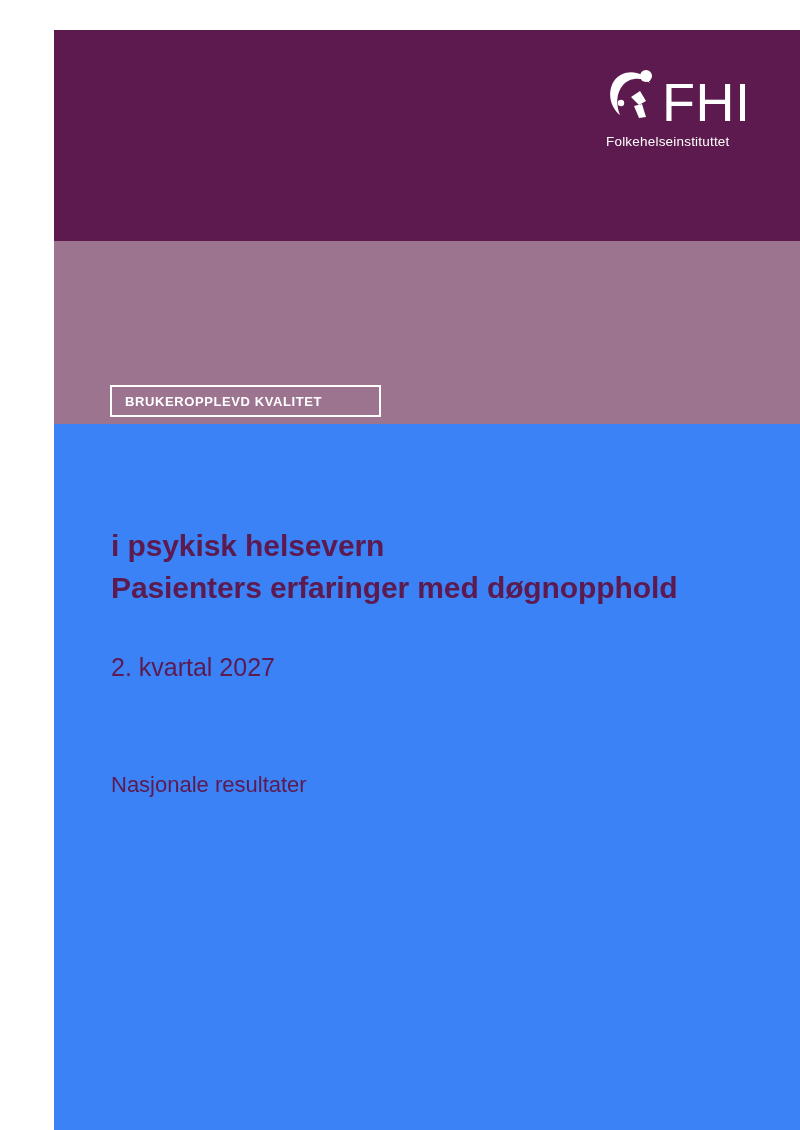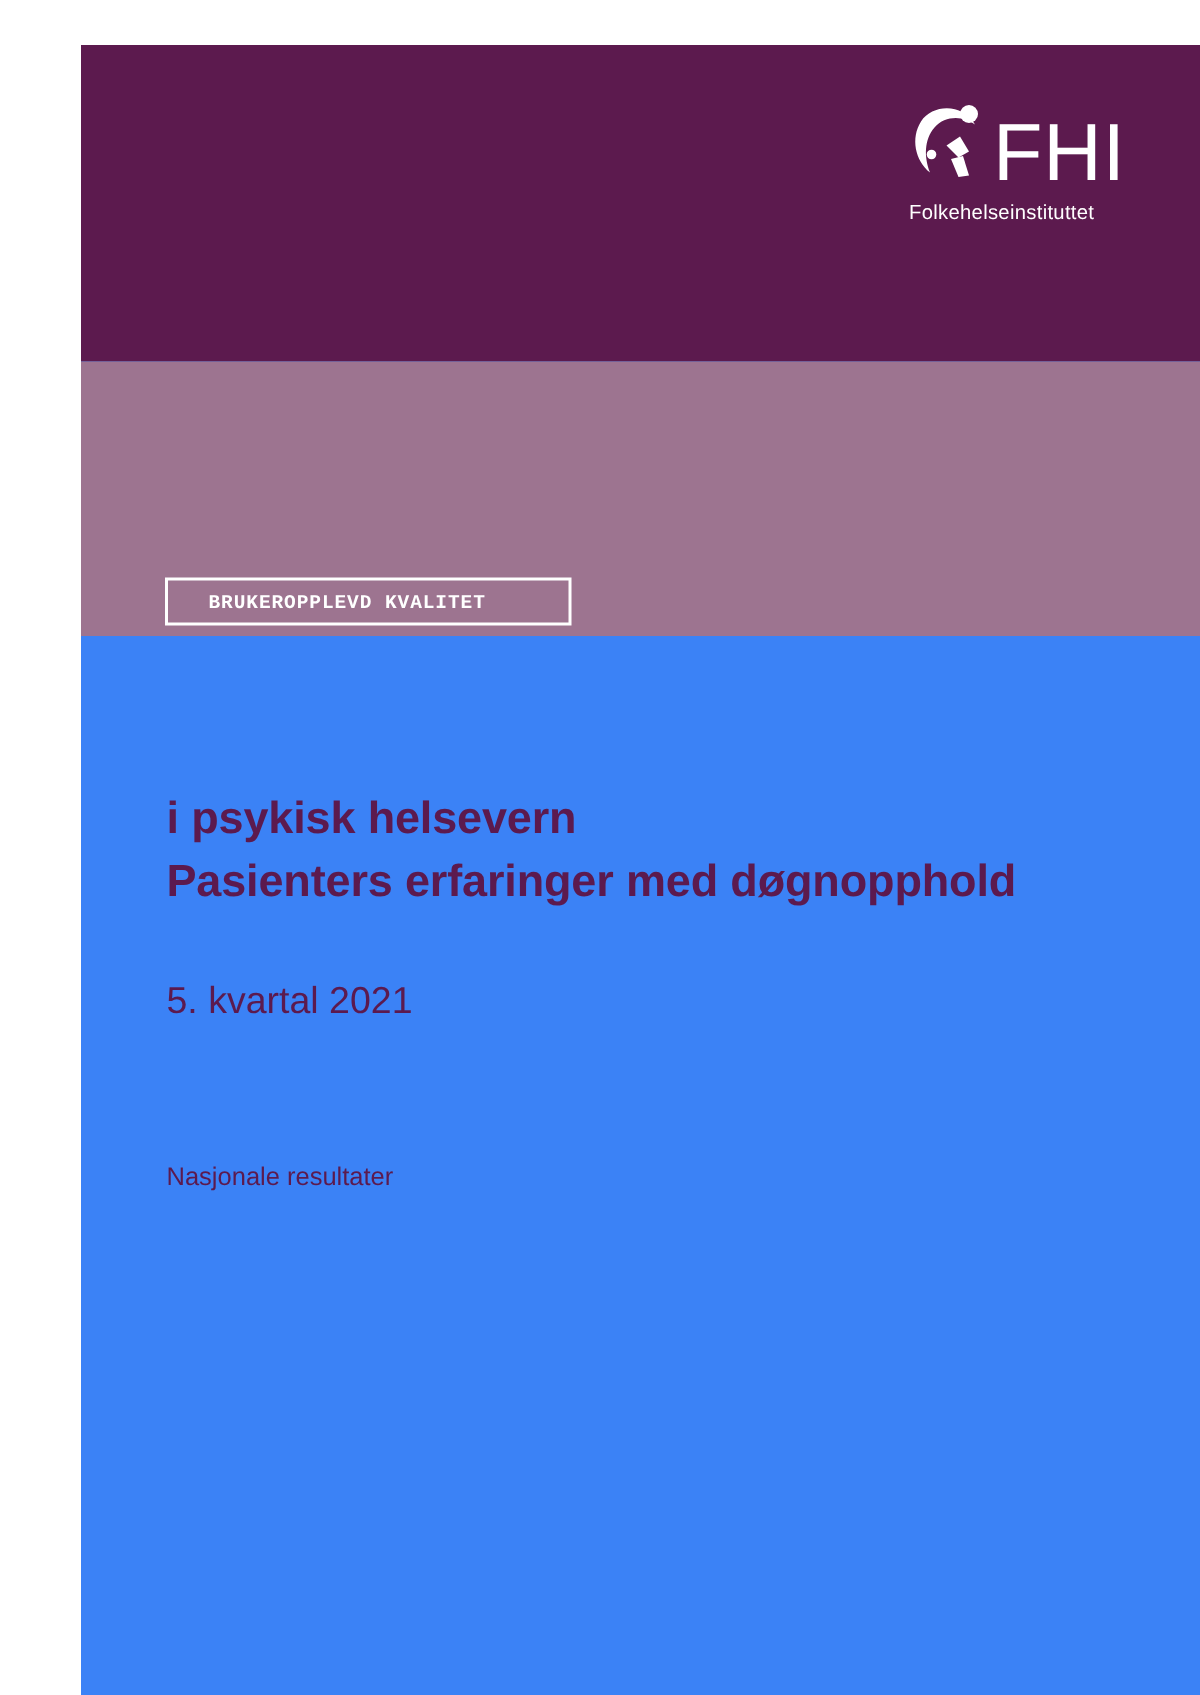--- a/index.html
+++ b/index.html
@@ -88,22 +88,21 @@
   .series-box {
     position: absolute;
     left: 56px;
     top: 355px;
     width: 271px;
     height: 32px;
     border: 2px solid #ffffff;
     box-sizing: border-box;
     display: flex;
     align-items: center;
-    padding-left: 27px;
-    font-family: Liberation Mono, monospace;
+    padding-left: 13px;
   }
   .series-box span {
     color: #ffffff;
     font-size: 13px;
     font-weight: bold;
     letter-spacing: 0.6px;
   }
 
   
   .title {
@@ -126,21 +125,21 @@
     font-size: 25px;
     font-weight: 400;
     line-height: 34px;
   }
   .meta {
     position: absolute;
     left: 57px;
     top: 740px;
     width: 660px;
     color: #5c1a4e;
-    font-size: 17px;
+    font-size: 22px;
     font-weight: 400;
     line-height: 30px;
   }
 </style>
 </head>
 <body>
 
 <div class="page">
 
   <div class="band-dark"></div>
@@ -165,17 +164,17 @@
 
   <div class="series-box">
     <span>BRUKEROPPLEVD KVALITET</span>
   </div>
 
   <div class="title">
     <div>i psykisk helsevern</div>
     <div>Pasienters erfaringer med døgnopphold</div>
   </div>
 
-  <div class="subtitle">5. kvartal 2021</div>
+  <div class="subtitle">2. kvartal 2027</div>
 
   <div class="meta">Nasjonale resultater</div>
 
 </div>
 
 </body></html>

